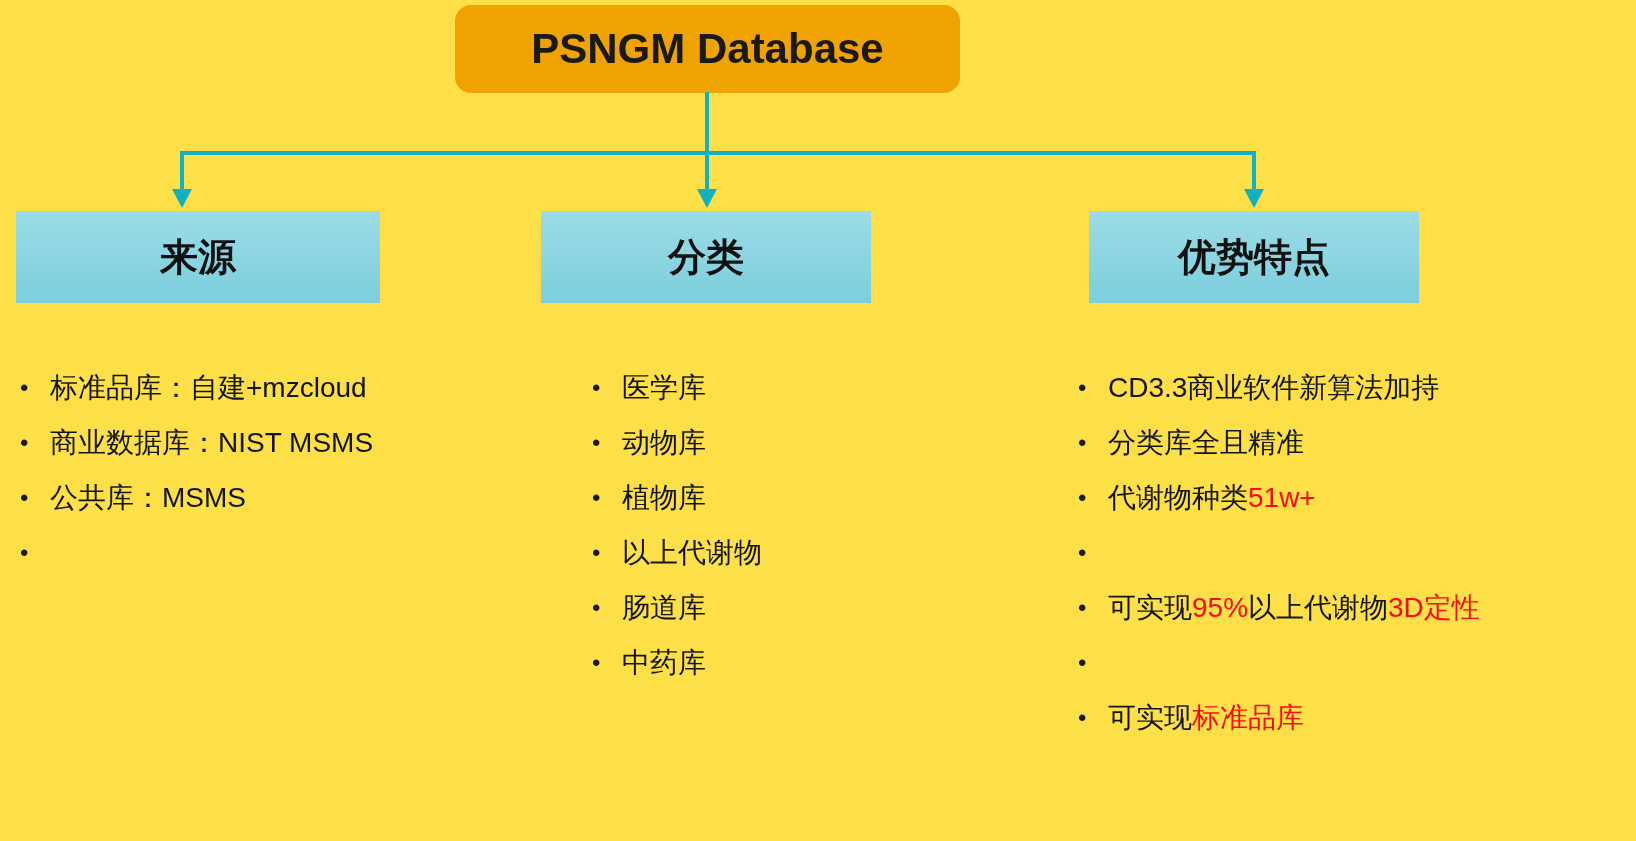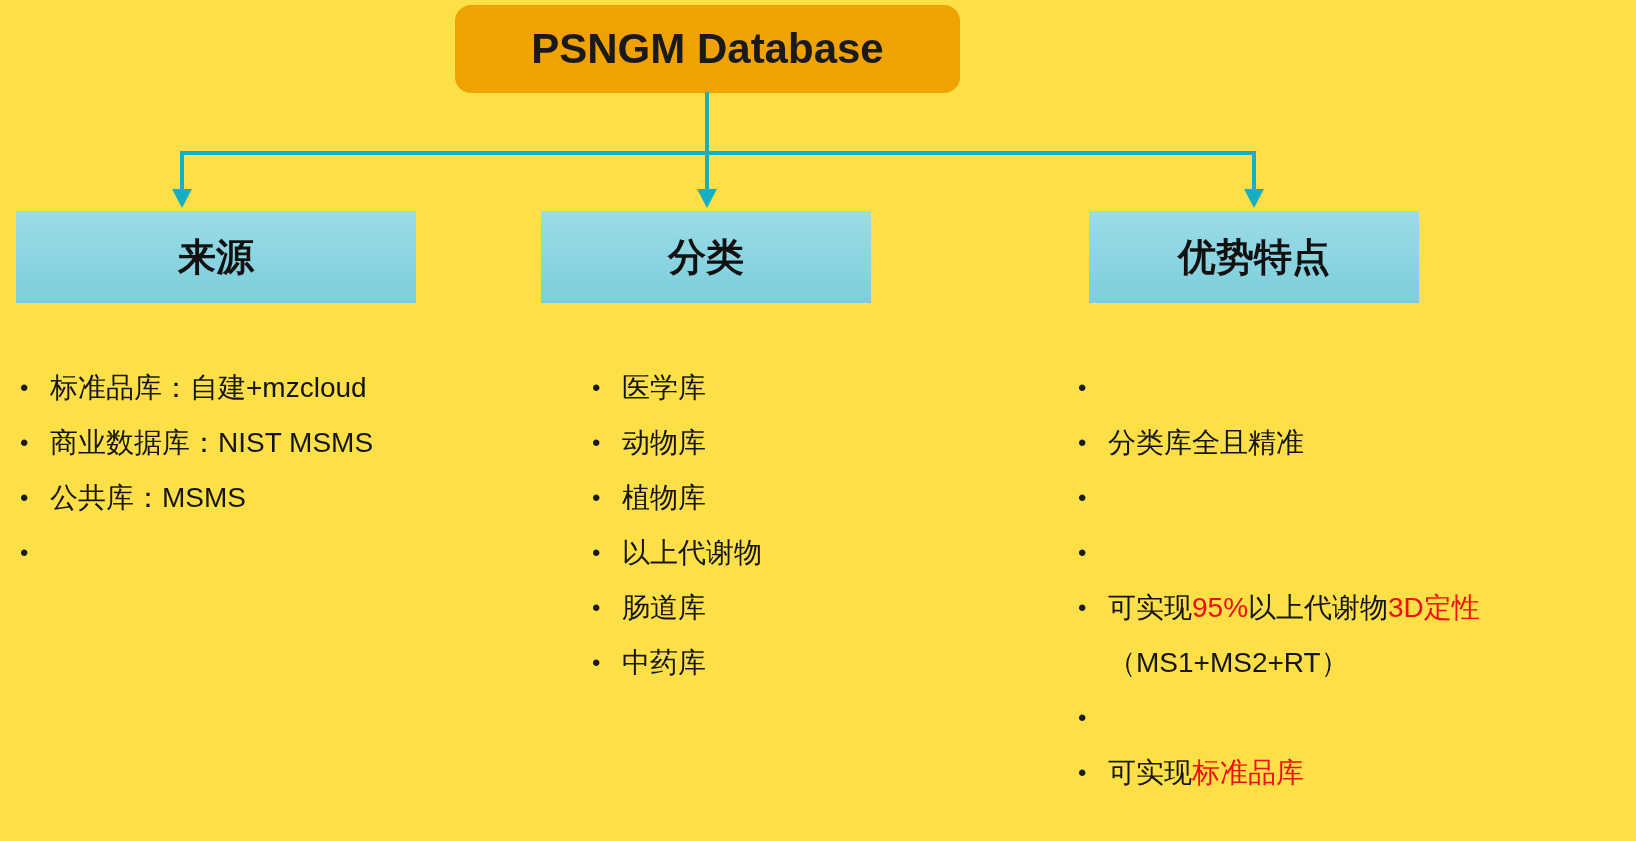--- a/index.html
+++ b/index.html
@@ -29,21 +29,21 @@
   .connectors{
     position:absolute;left:0;top:0;width:1636px;height:841px;
     pointer-events:none;
   }
   .col-header{
     position:absolute;top:211px;height:92px;
     background:linear-gradient(to bottom,var(--hdr-top),var(--hdr-bot));
     display:flex;align-items:center;justify-content:center;
     font-size:38px;font-weight:bold;color:#111;
   }
-  .col-header.c0{left:16px;width:400px;}
+  .col-header.c0{left:16px;width:364px;}
   .col-header.c1{left:541px;width:330px;}
   .col-header.c2{left:1089px;width:330px;}
   .col-list{
     position:absolute;top:360px;
     display:flex;flex-direction:column;
   }
   .col-list.c0{left:20px;width:460px;}
   .col-list.c1{left:592px;width:300px;}
   .col-list.c2{left:1078px;width:520px;}
   .item{
@@ -123,38 +123,36 @@
         <span class="item-text"><span>肠道库</span></span>
       </div>
       <div class="item">
         <span class="bullet">•</span>
         <span class="item-text"><span>中药库</span></span>
       </div>
     </div>
   <div class="col-list c2">
       <div class="item">
         <span class="bullet">•</span>
+        <span class="item-text"><span>CD3.3商业软件新算法加持</span></span>
       </div>
       <div class="item">
         <span class="bullet">•</span>
         <span class="item-text"><span>分类库全且精准</span></span>
       </div>
       <div class="item">
         <span class="bullet">•</span>
+        <span class="item-text"><span>代谢物种类</span><span class="red">51w+</span></span>
       </div>
       <div class="item">
         <span class="bullet">•</span>
       </div>
       <div class="item">
         <span class="bullet">•</span>
         <span class="item-text"><span>可实现</span><span class="red">95%</span><span>以上代谢物</span><span class="red">3D定性</span></span>
-      </div>
-      <div class="item">
-        <span class="bullet"></span>
-        <span class="item-text"><span>（MS1+MS2+RT）</span></span>
       </div>
       <div class="item">
         <span class="bullet">•</span>
       </div>
       <div class="item">
         <span class="bullet">•</span>
         <span class="item-text"><span>可实现</span><span class="red">标准品库</span></span>
       </div>
     </div>
 

